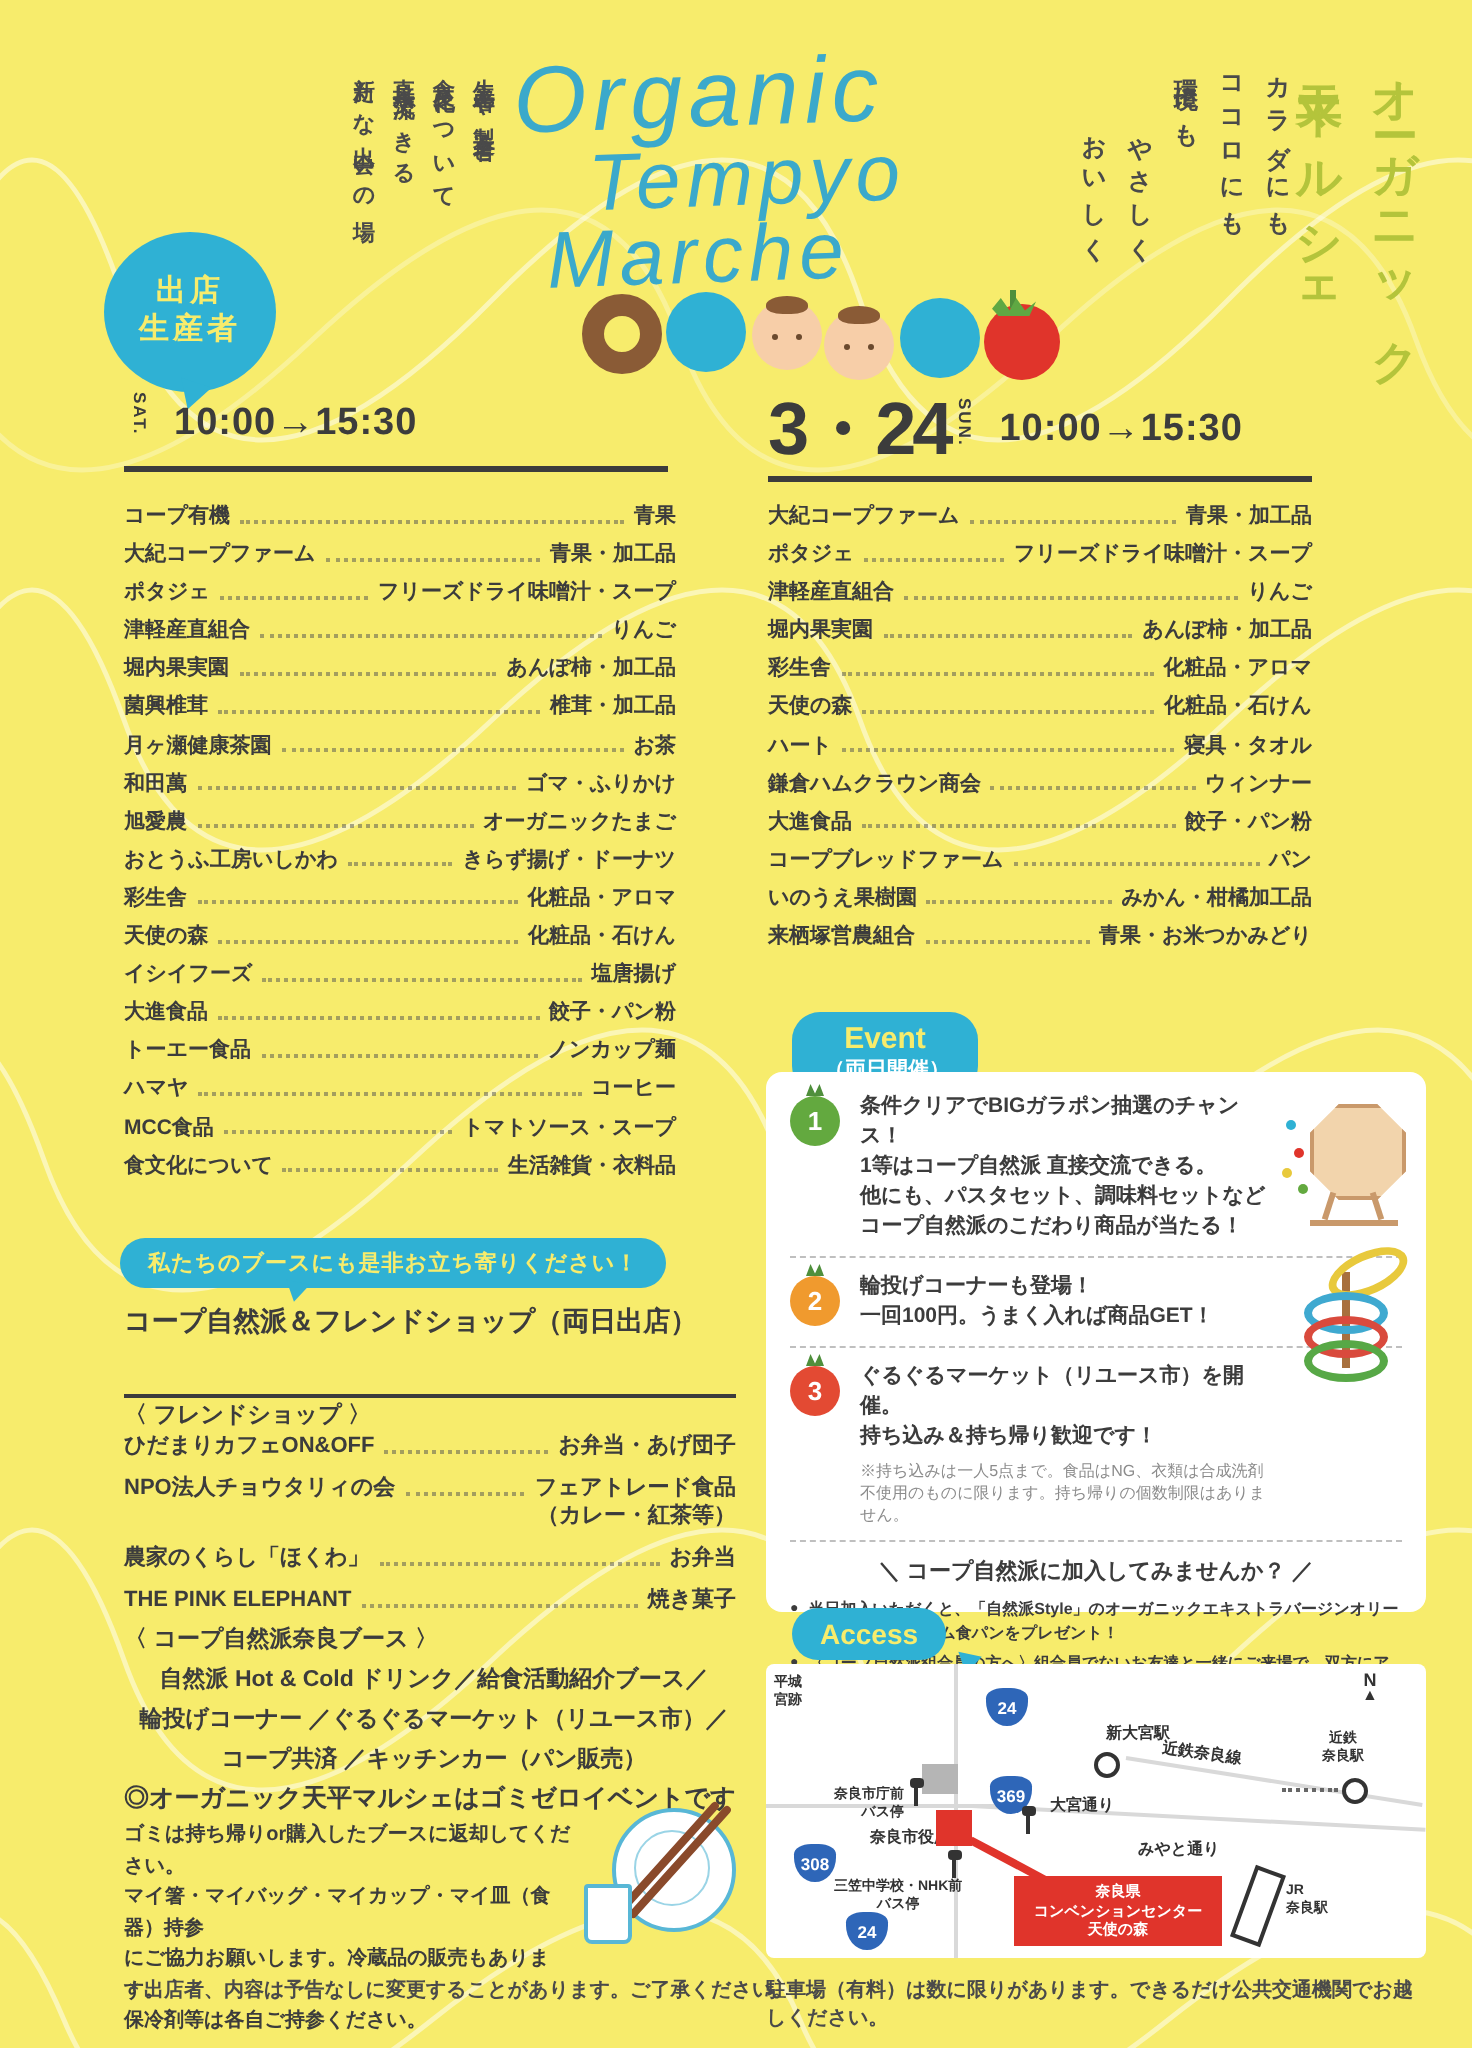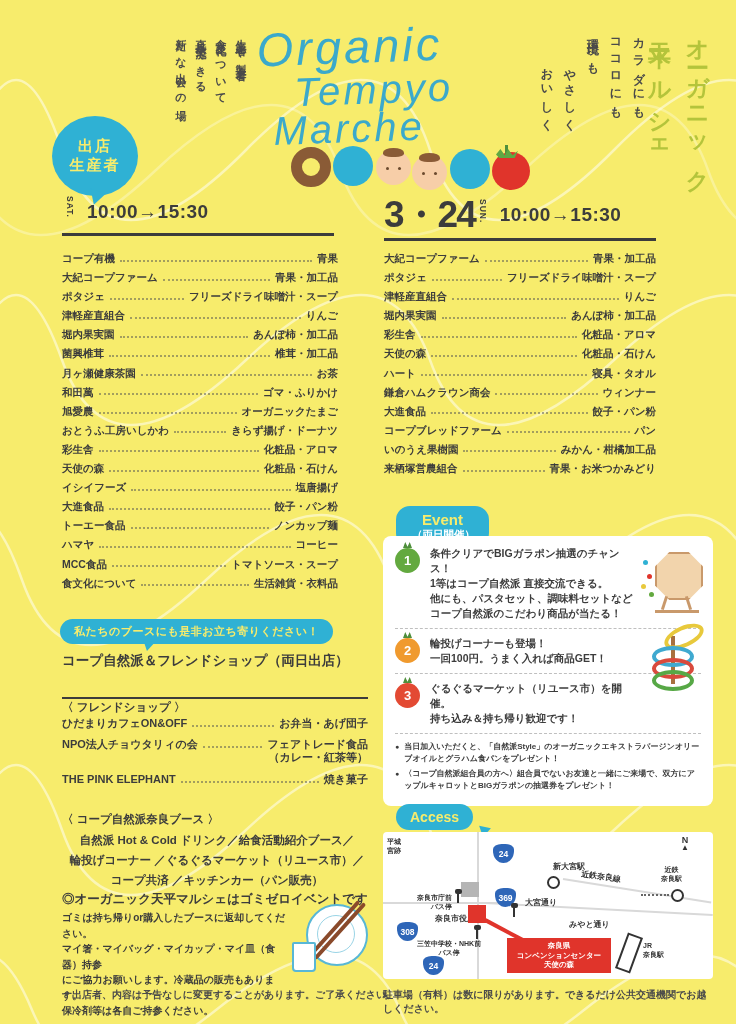--- a/index.html
+++ b/index.html
@@ -396,20 +396,25 @@
         <span class="vd"></span>
         <span class="vv">お弁当・あげ団子</span>
       </div>
     <div class="vrow" style="margin-bottom:4px;">
         <span class="vn">NPO法人チョウタリィの会</span>
         <span class="vd"></span>
         <span class="vv">フェアトレード食品</span>
       </div>
     <span class="val2">（カレー・紅茶等）</span>
     <div class="vrow">
+        <span class="vn">農家のくらし「ほくわ」</span>
+        <span class="vd"></span>
+        <span class="vv">お弁当</span>
+      </div>
+    <div class="vrow">
         <span class="vn">THE PINK ELEPHANT</span>
         <span class="vd"></span>
         <span class="vv">焼き菓子</span>
       </div>
   </div>
 
   <div class="abs sub-label" style="left:62px;top:812px;">
     <span>〈 コープ自然派奈良ブース 〉</span>
   </div>
   <div class="abs booth-lines" style="left:62px;top:830px;width:310px;text-align:center;">
@@ -484,23 +489,27 @@
       </div>
     </div>
     <div class="divider"></div>
     <div class="ev">
       <div class="num n3">
           <span>3</span>
         </div>
       <div class="ev-lines">
         <div>ぐるぐるマーケット（リユース市）を開催。</div>
         <div>持ち込み＆持ち帰り歓迎です！</div>
+        <div class="ev-note">※持ち込みは一人5点まで。食品はNG、衣類は合成洗剤不使用のものに限ります。持ち帰りの個数制限はありません。</div>
       </div>
     </div>
     <div class="divider"></div>
+    <div class="join-head">
+      <span>＼ コープ自然派に加入してみませんか？ ／</span>
+    </div>
     <div class="bullet">
       <span class="bd">●</span>
       <span>当日加入いただくと、「自然派Style」のオーガニックエキストラバージンオリーブオイルとグラハム食パンをプレゼント！</span>
     </div>
     <div class="bullet">
       <span class="bd">●</span>
       <span>〈コープ自然派組合員の方へ〉組合員でないお友達と一緒にご来場で、双方にアップルキャロットとBIGガラポンの抽選券をプレゼント！</span>
     </div>
   </div>
 

